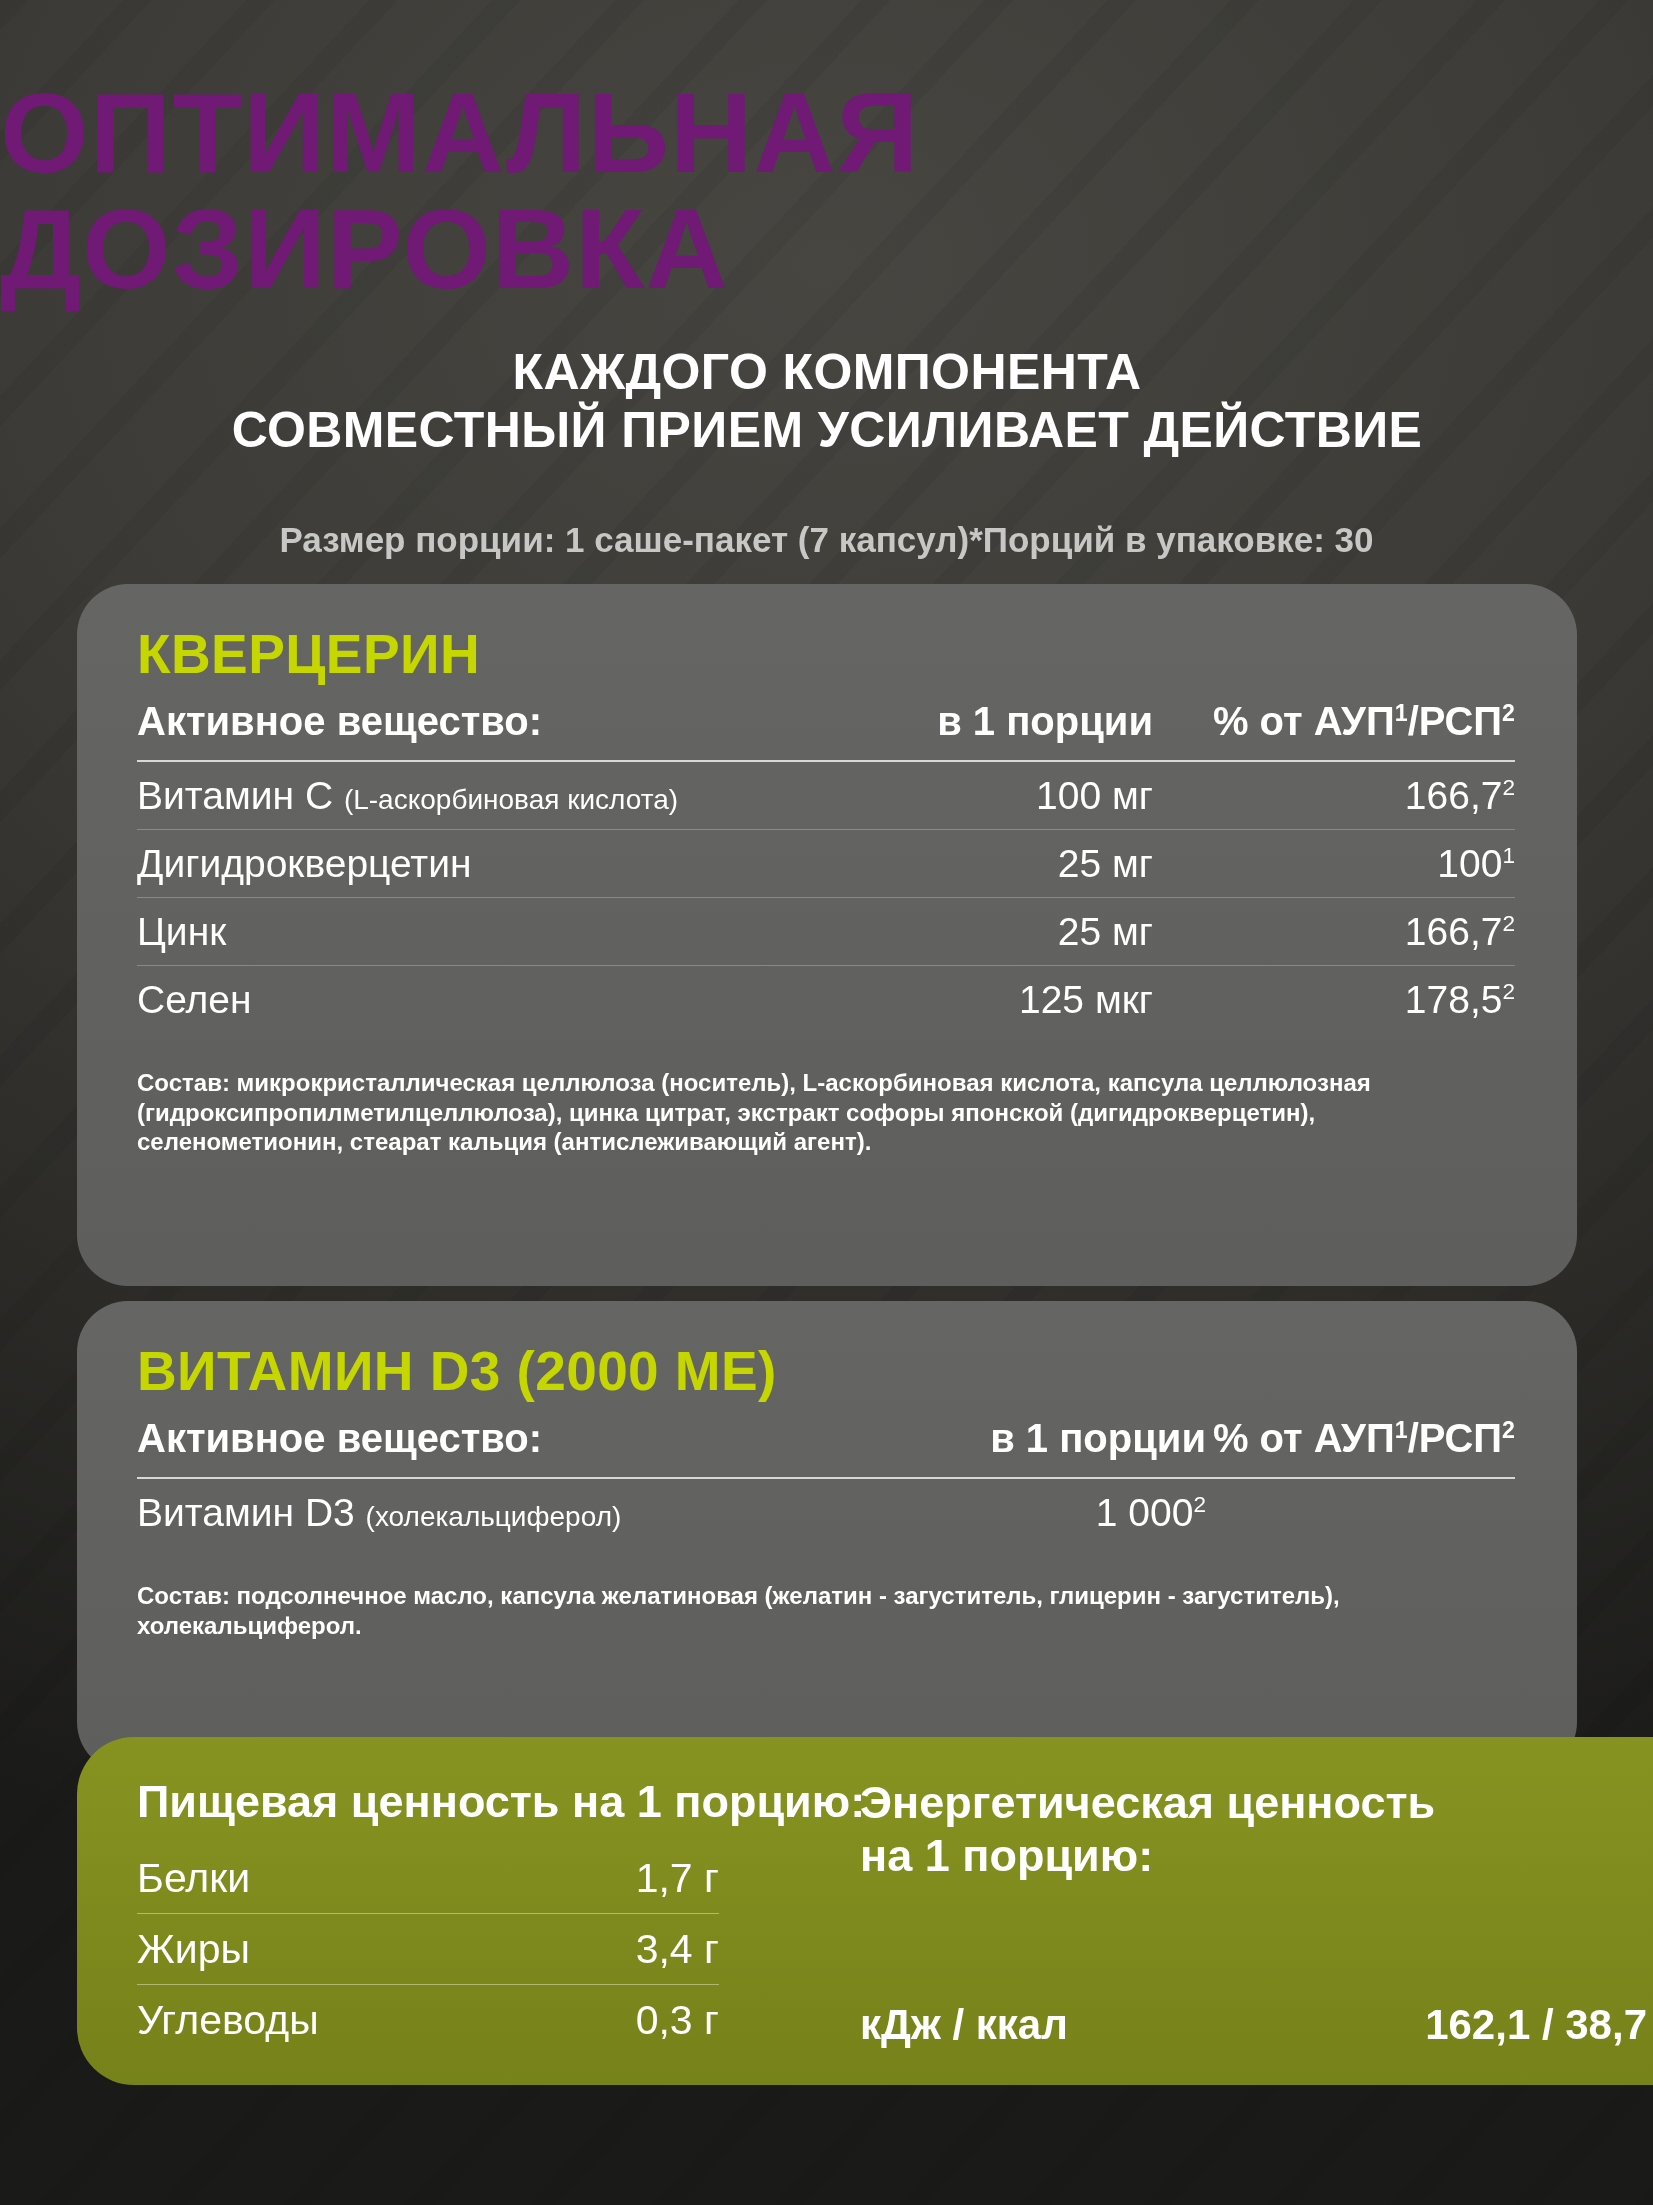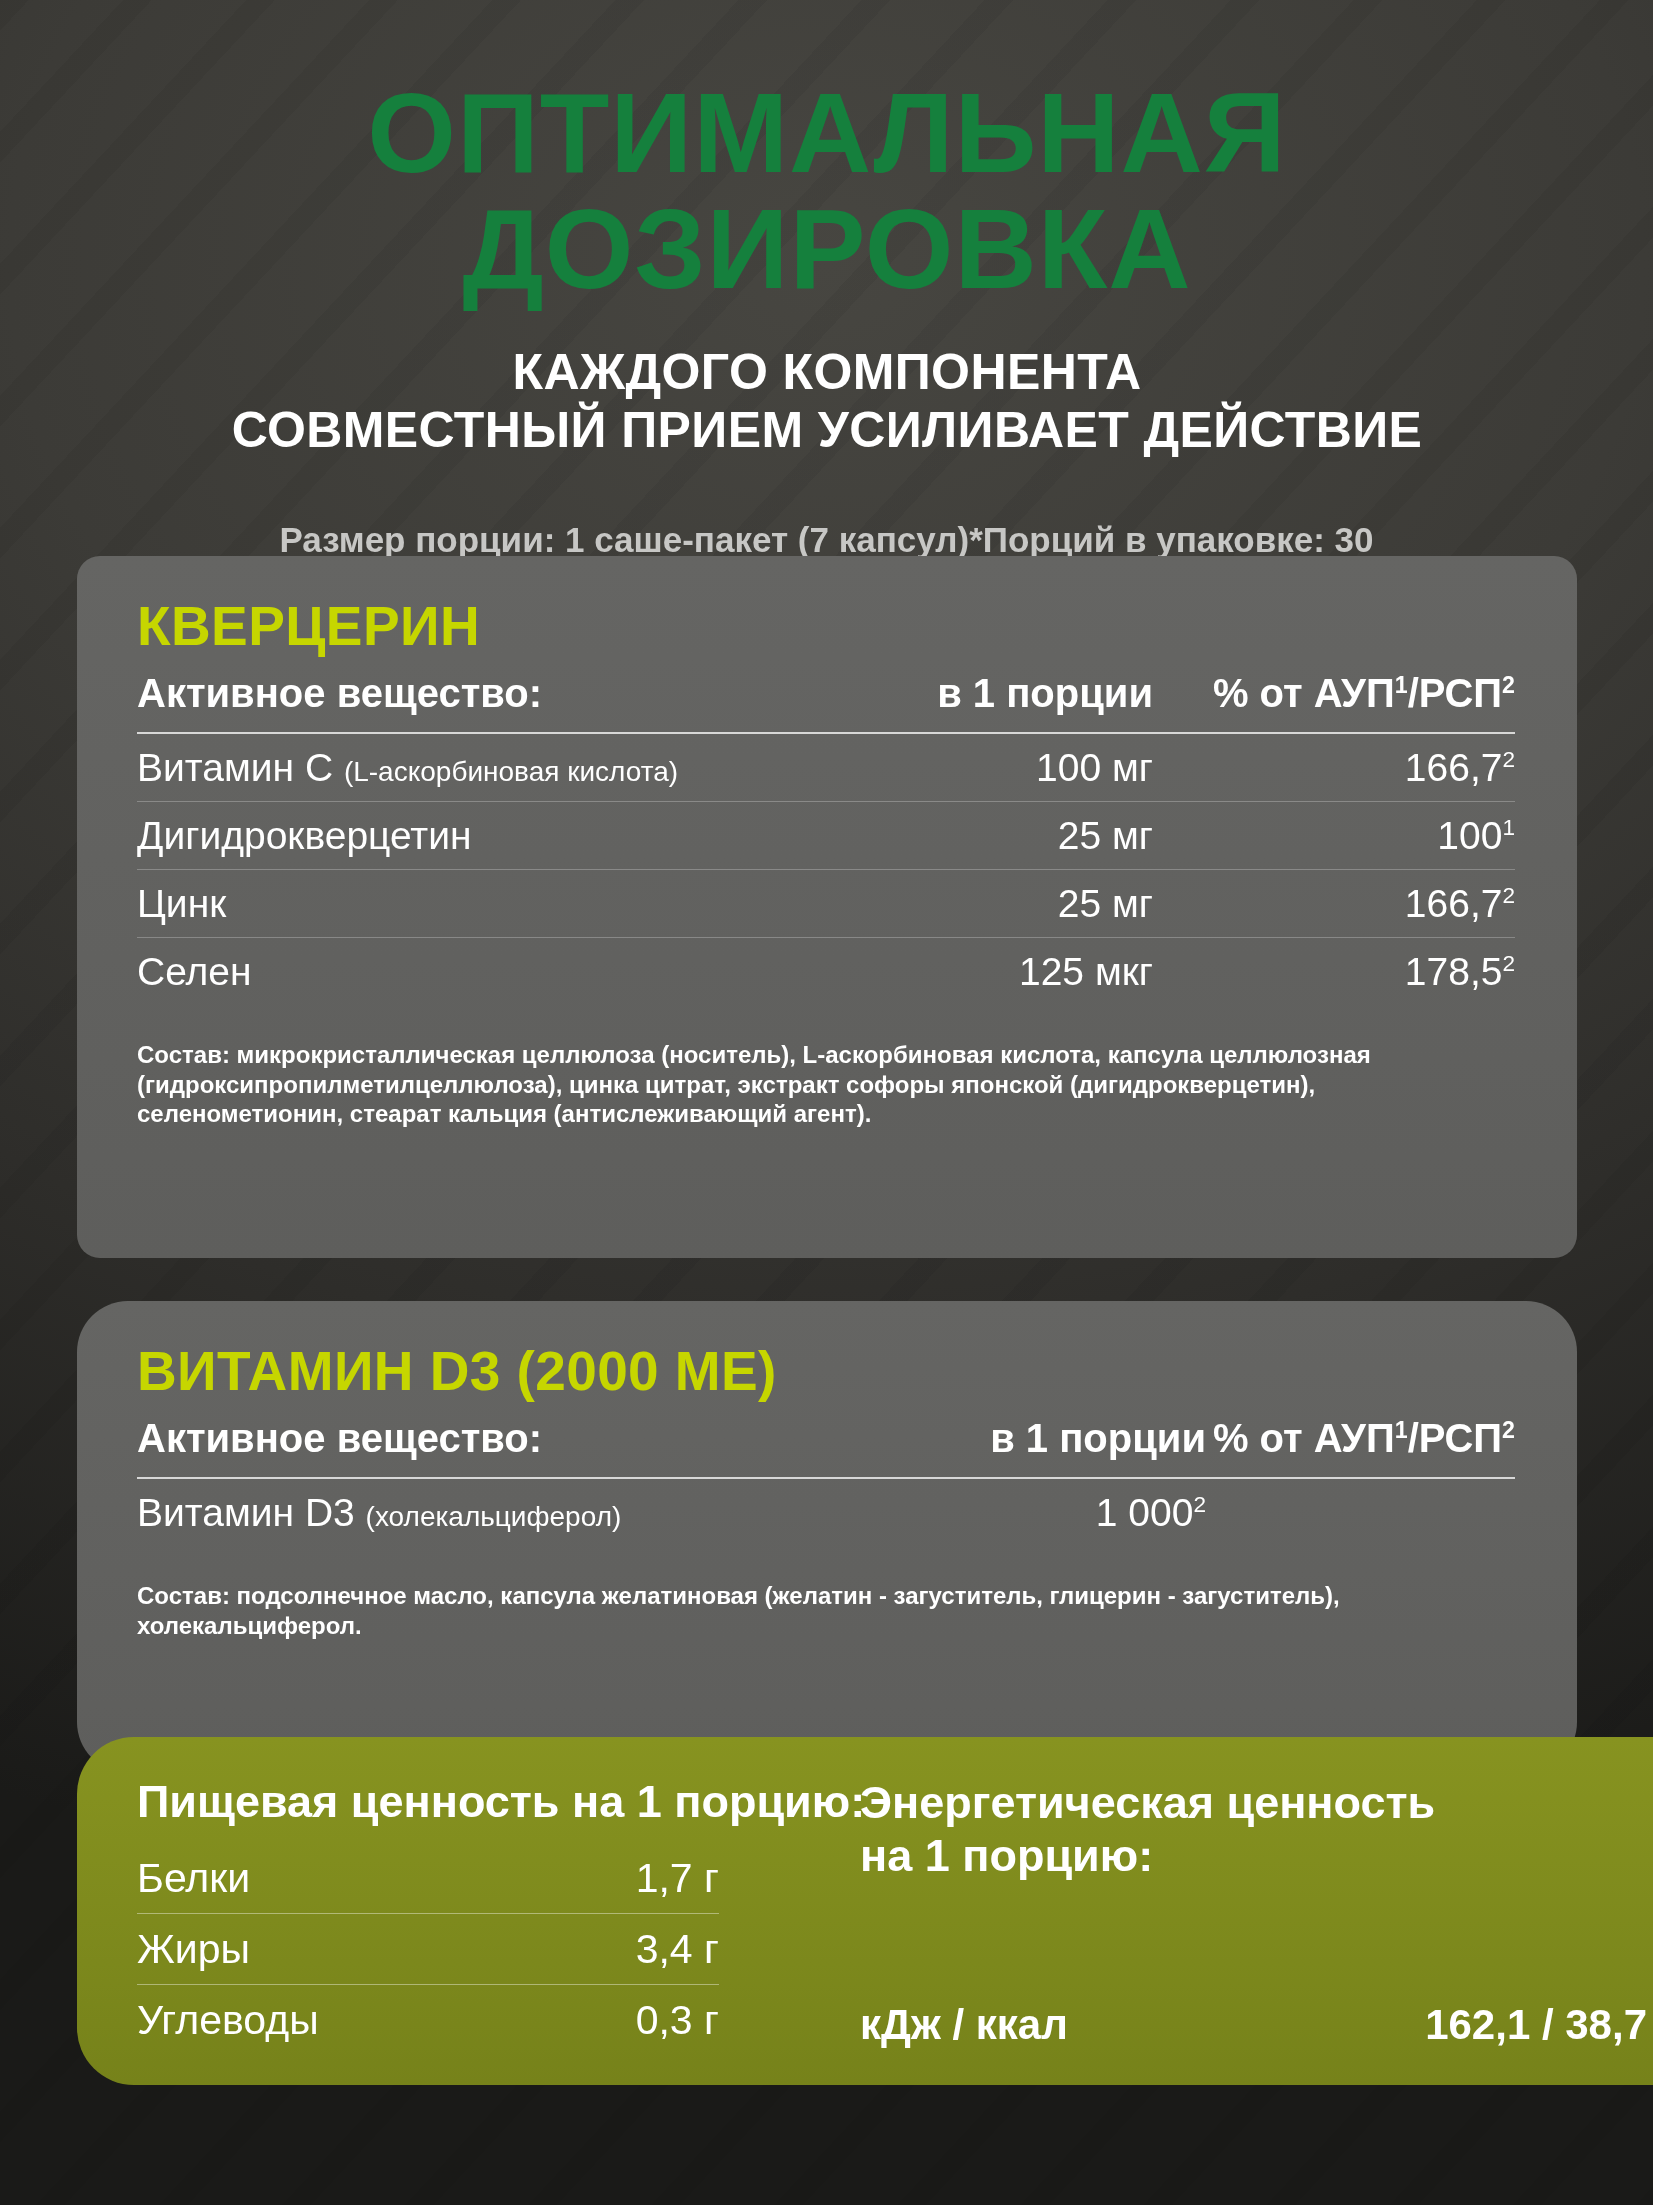--- a/index.html
+++ b/index.html
@@ -5,30 +5,30 @@
   html,body{margin:0;padding:0;}
   body{
     width:1654px;height:2205px;position:relative;overflow:hidden;
     font-family:"Liberation Sans","DejaVu Sans",sans-serif;
     background:radial-gradient(130% 75% at 50% 12%, #474641 0%, #3c3b37 38%, #2e2d2a 66%, #1a1a18 100%);
   }
   .texture{
     position:absolute;inset:0;pointer-events:none;
     background:repeating-linear-gradient(133deg, rgba(0,0,0,0.055) 0 21px, rgba(0,0,0,0) 21px 90px);
   }
-  .title{position:absolute;top:75px;left:0;width:100%;text-align:center;
-    color:#15803d;font-weight:700;font-size:114px;line-height:1.02;letter-spacing:0.9px;}
+  .title{position:absolute;top:75px;left:0;width:100%;
+    color:#701a75;font-weight:700;font-size:114px;line-height:1.02;letter-spacing:0.9px;}
   .subtitle{position:absolute;top:343px;left:0;width:100%;text-align:center;
     color:#ffffff;font-weight:700;font-size:50px;line-height:1.16;letter-spacing:0.4px;}
   .serving{position:absolute;top:520px;left:137px;right:138px;display:flex;
     justify-content:center;color:#c7c7c5;font-size:35px;font-weight:700;}
   .card{position:absolute;left:77px;width:1500px;box-sizing:border-box;
     background:linear-gradient(180deg,#656563 0%,#5e5e5c 100%);
     border-radius:51px;color:#ffffff;padding:0 62px 0 60px;}
-  .card1{top:556px;height:702px;border-radius:23px;}
+  .card1{top:584px;height:702px;}
   .card2{top:1301px;height:472px;}
   .card-title{margin:38px 0 0 0;font-size:55px;font-weight:700;letter-spacing:0.4px;}
   .thead{display:grid;grid-template-columns:1fr 309px 362px;align-items:baseline;
     margin-top:13.2px;padding-bottom:16px;font-size:40px;font-weight:700;}
   .card2 .thead{grid-template-columns:1fr 362px 309px;}
   .thead .c2,.thead .c3{text-align:right;white-space:nowrap;}
   .rows .trow{display:grid;grid-template-columns:1fr 309px 362px;align-items:baseline;
     padding:11.5px 0;font-size:39px;border-top:0.9px solid rgba(255,255,255,0.25);}
   .card2 .rows .trow{grid-template-columns:1fr 362px 309px;}
   .rows .trow:first-child{border-top:2.2px solid rgba(255,255,255,0.75);}

